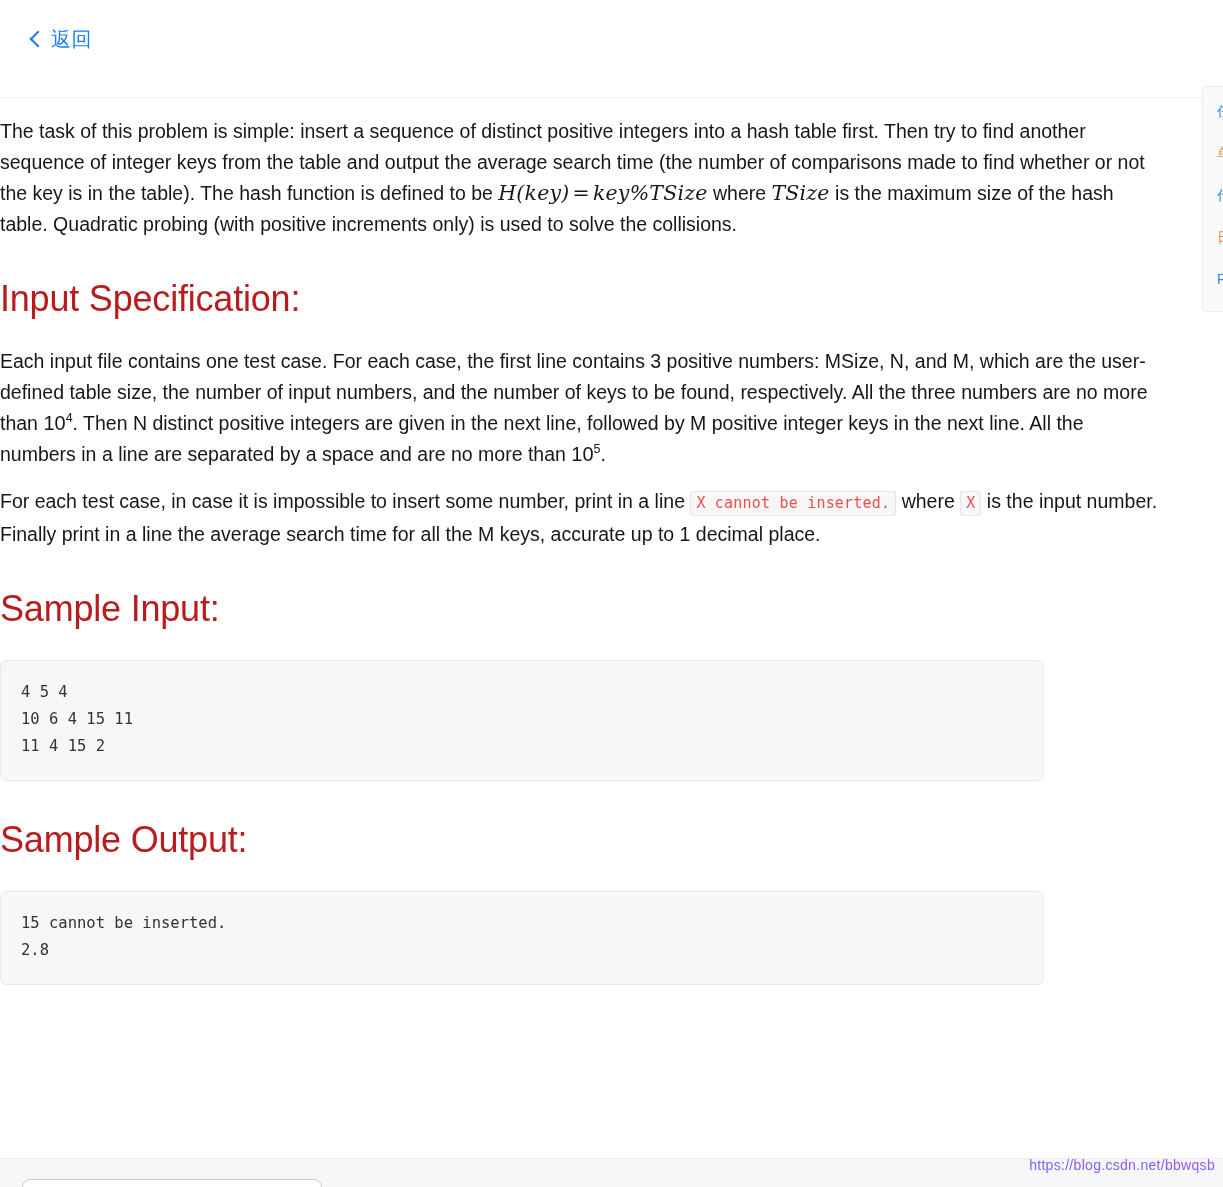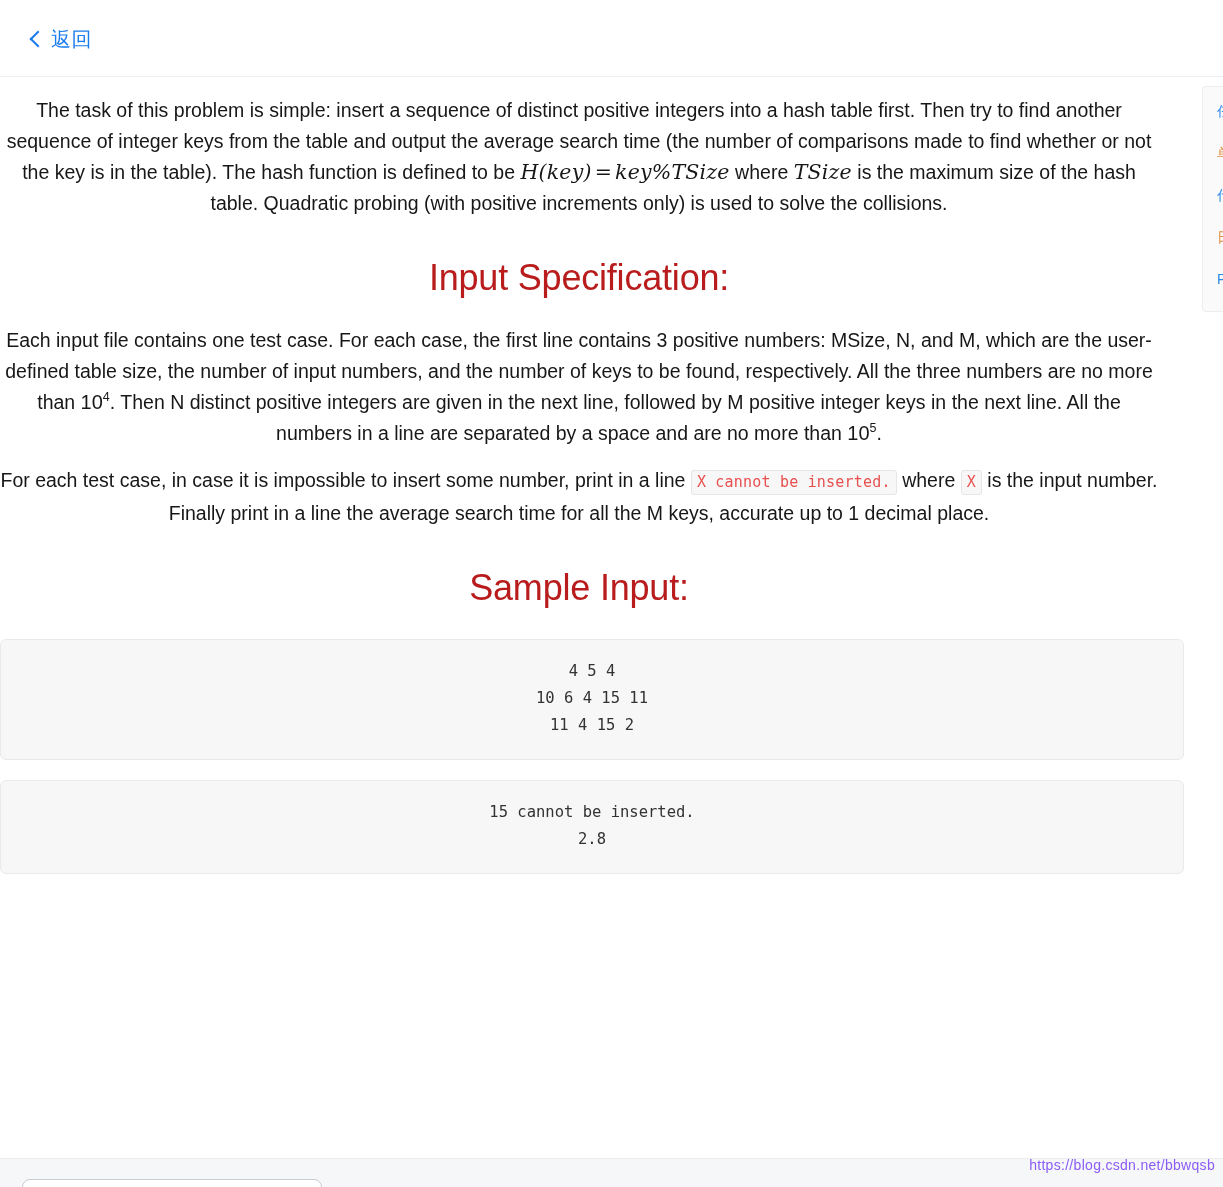--- a/index.html
+++ b/index.html
@@ -13,21 +13,21 @@
   }
   body {
     font-family: "Liberation Sans", "DejaVu Sans", sans-serif;
     color: #1a1a1a;
     position: relative;
   }
 
   
   .header {
     position: relative;
-    height: 77px;
+    height: 98px;
     background: #ffffff;
     border-bottom: 1px solid #eceff1;
     padding-left: 13px;
   }
   .back-link {
     position: absolute;
     left: 30px;
     top: 29px;
     display: flex;
     align-items: center;
@@ -63,21 +63,20 @@
     font-size: 22px;
     font-weight: bold;
     color: #6b6b6b;
     letter-spacing: .1px;
   }
 
   
   .content {
     padding: 0 10px 0 0;
     position: relative;
-    text-align: center;
   }
   .prose {
     padding: 0 34px 0 0;
     max-width: 1192px;
   }
   p.para {
     margin: 0;
     padding: 16px 0 0 0;
     font-size: 19.5px;
     line-height: 31px;
@@ -137,21 +136,21 @@
     background: #f7f7f7;
     border: 1px solid #eaeaea;
     border-radius: 6px;
     padding: 18px 20px 20px 20px;
     font-family: "DejaVu Sans Mono", "Liberation Mono", monospace;
     font-size: 15.5px;
     line-height: 27px;
     color: #333333;
     white-space: pre;
     overflow: hidden;
-    width: 1184px;
+    width: 1044px;
   }
 
   
   .side-panel {
     position: absolute;
     top: 86px;
     left: 1202px;
     width: 80px;
     background: #fafafa;
     border: 1px solid #ededed;
@@ -226,20 +225,21 @@
 
 
     <p class="para"><span>For each test case, in case it is impossible to insert some number, print in a line </span><code class="inline-code">X cannot be inserted.</code><span> where </span><code class="inline-code">X</code><span> is the input number. Finally print in a line the average search time for all the M keys, accurate up to 1 decimal place.</span></p>
 
     <h2 class="section-heading">Sample Input:</h2>
 
     <pre class="code-block">4 5 4
 10 6 4 15 11
 11 4 15 2</pre>
 
+    <h2 class="section-heading">Sample Output:</h2>
 
     <pre class="code-block">15 cannot be inserted.
 2.8</pre>
 
   </div>
 </div>
 
 <div class="side-panel">
   <div class="sp-item">任务</div>
   <div class="sp-item alt">单词</div>

